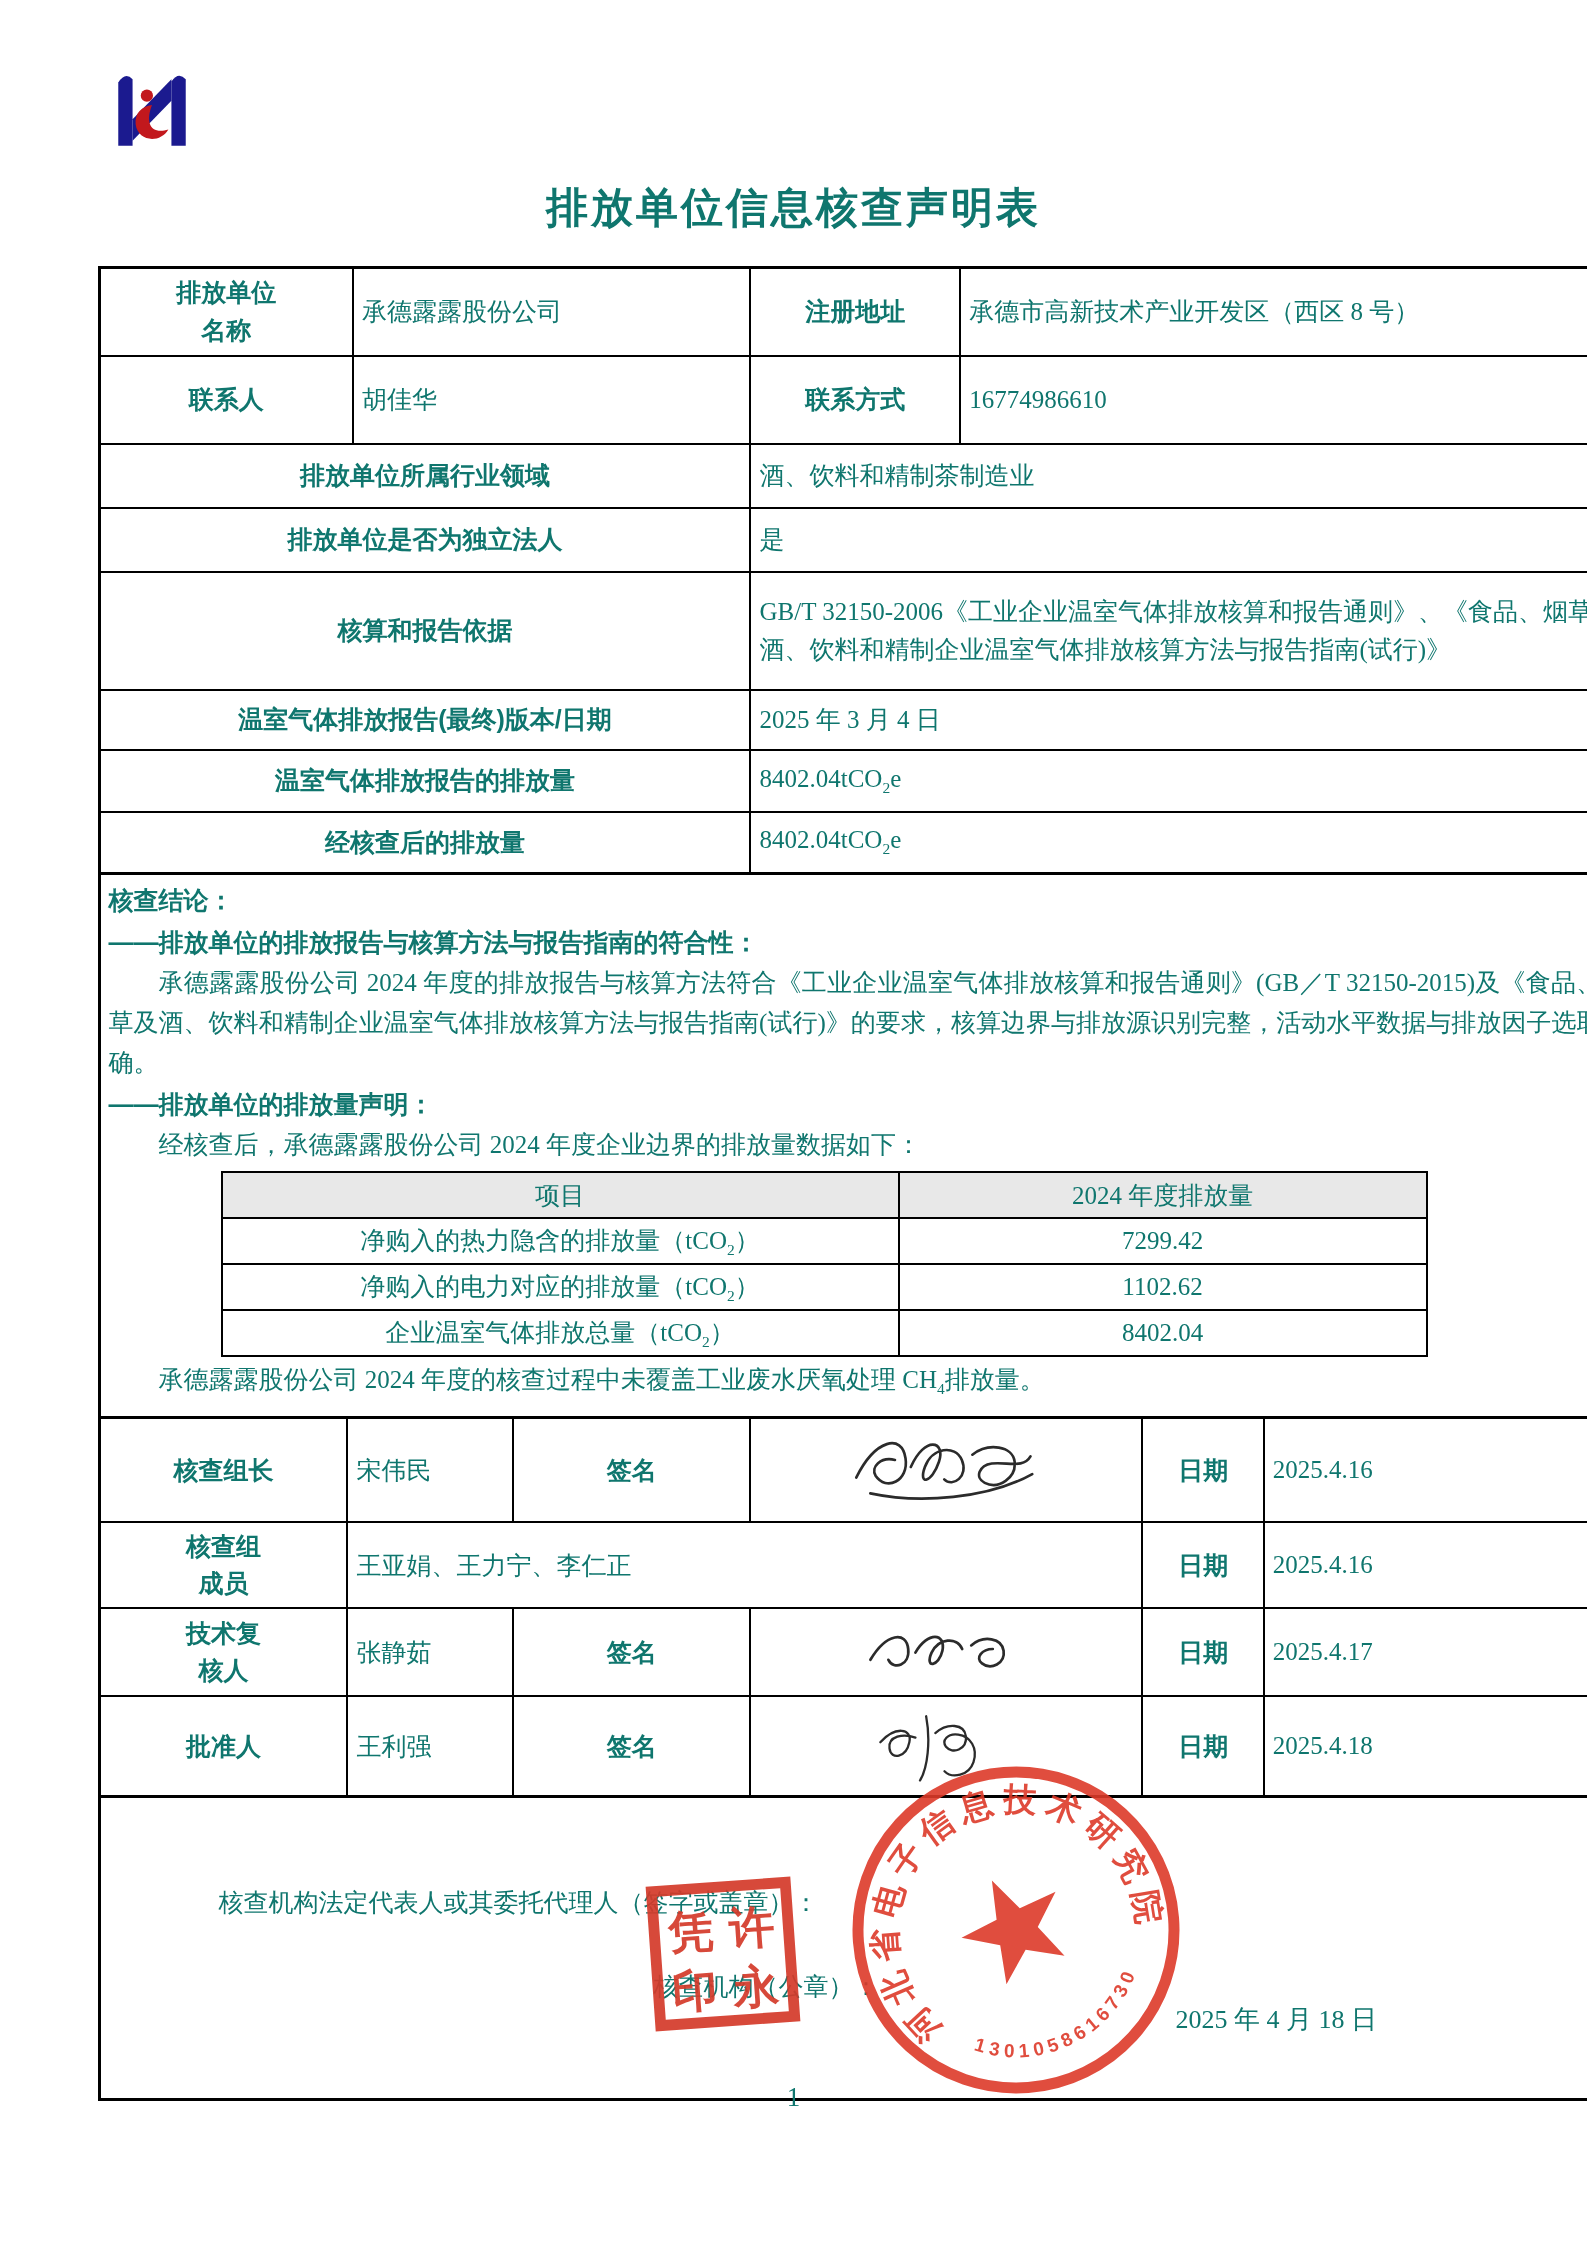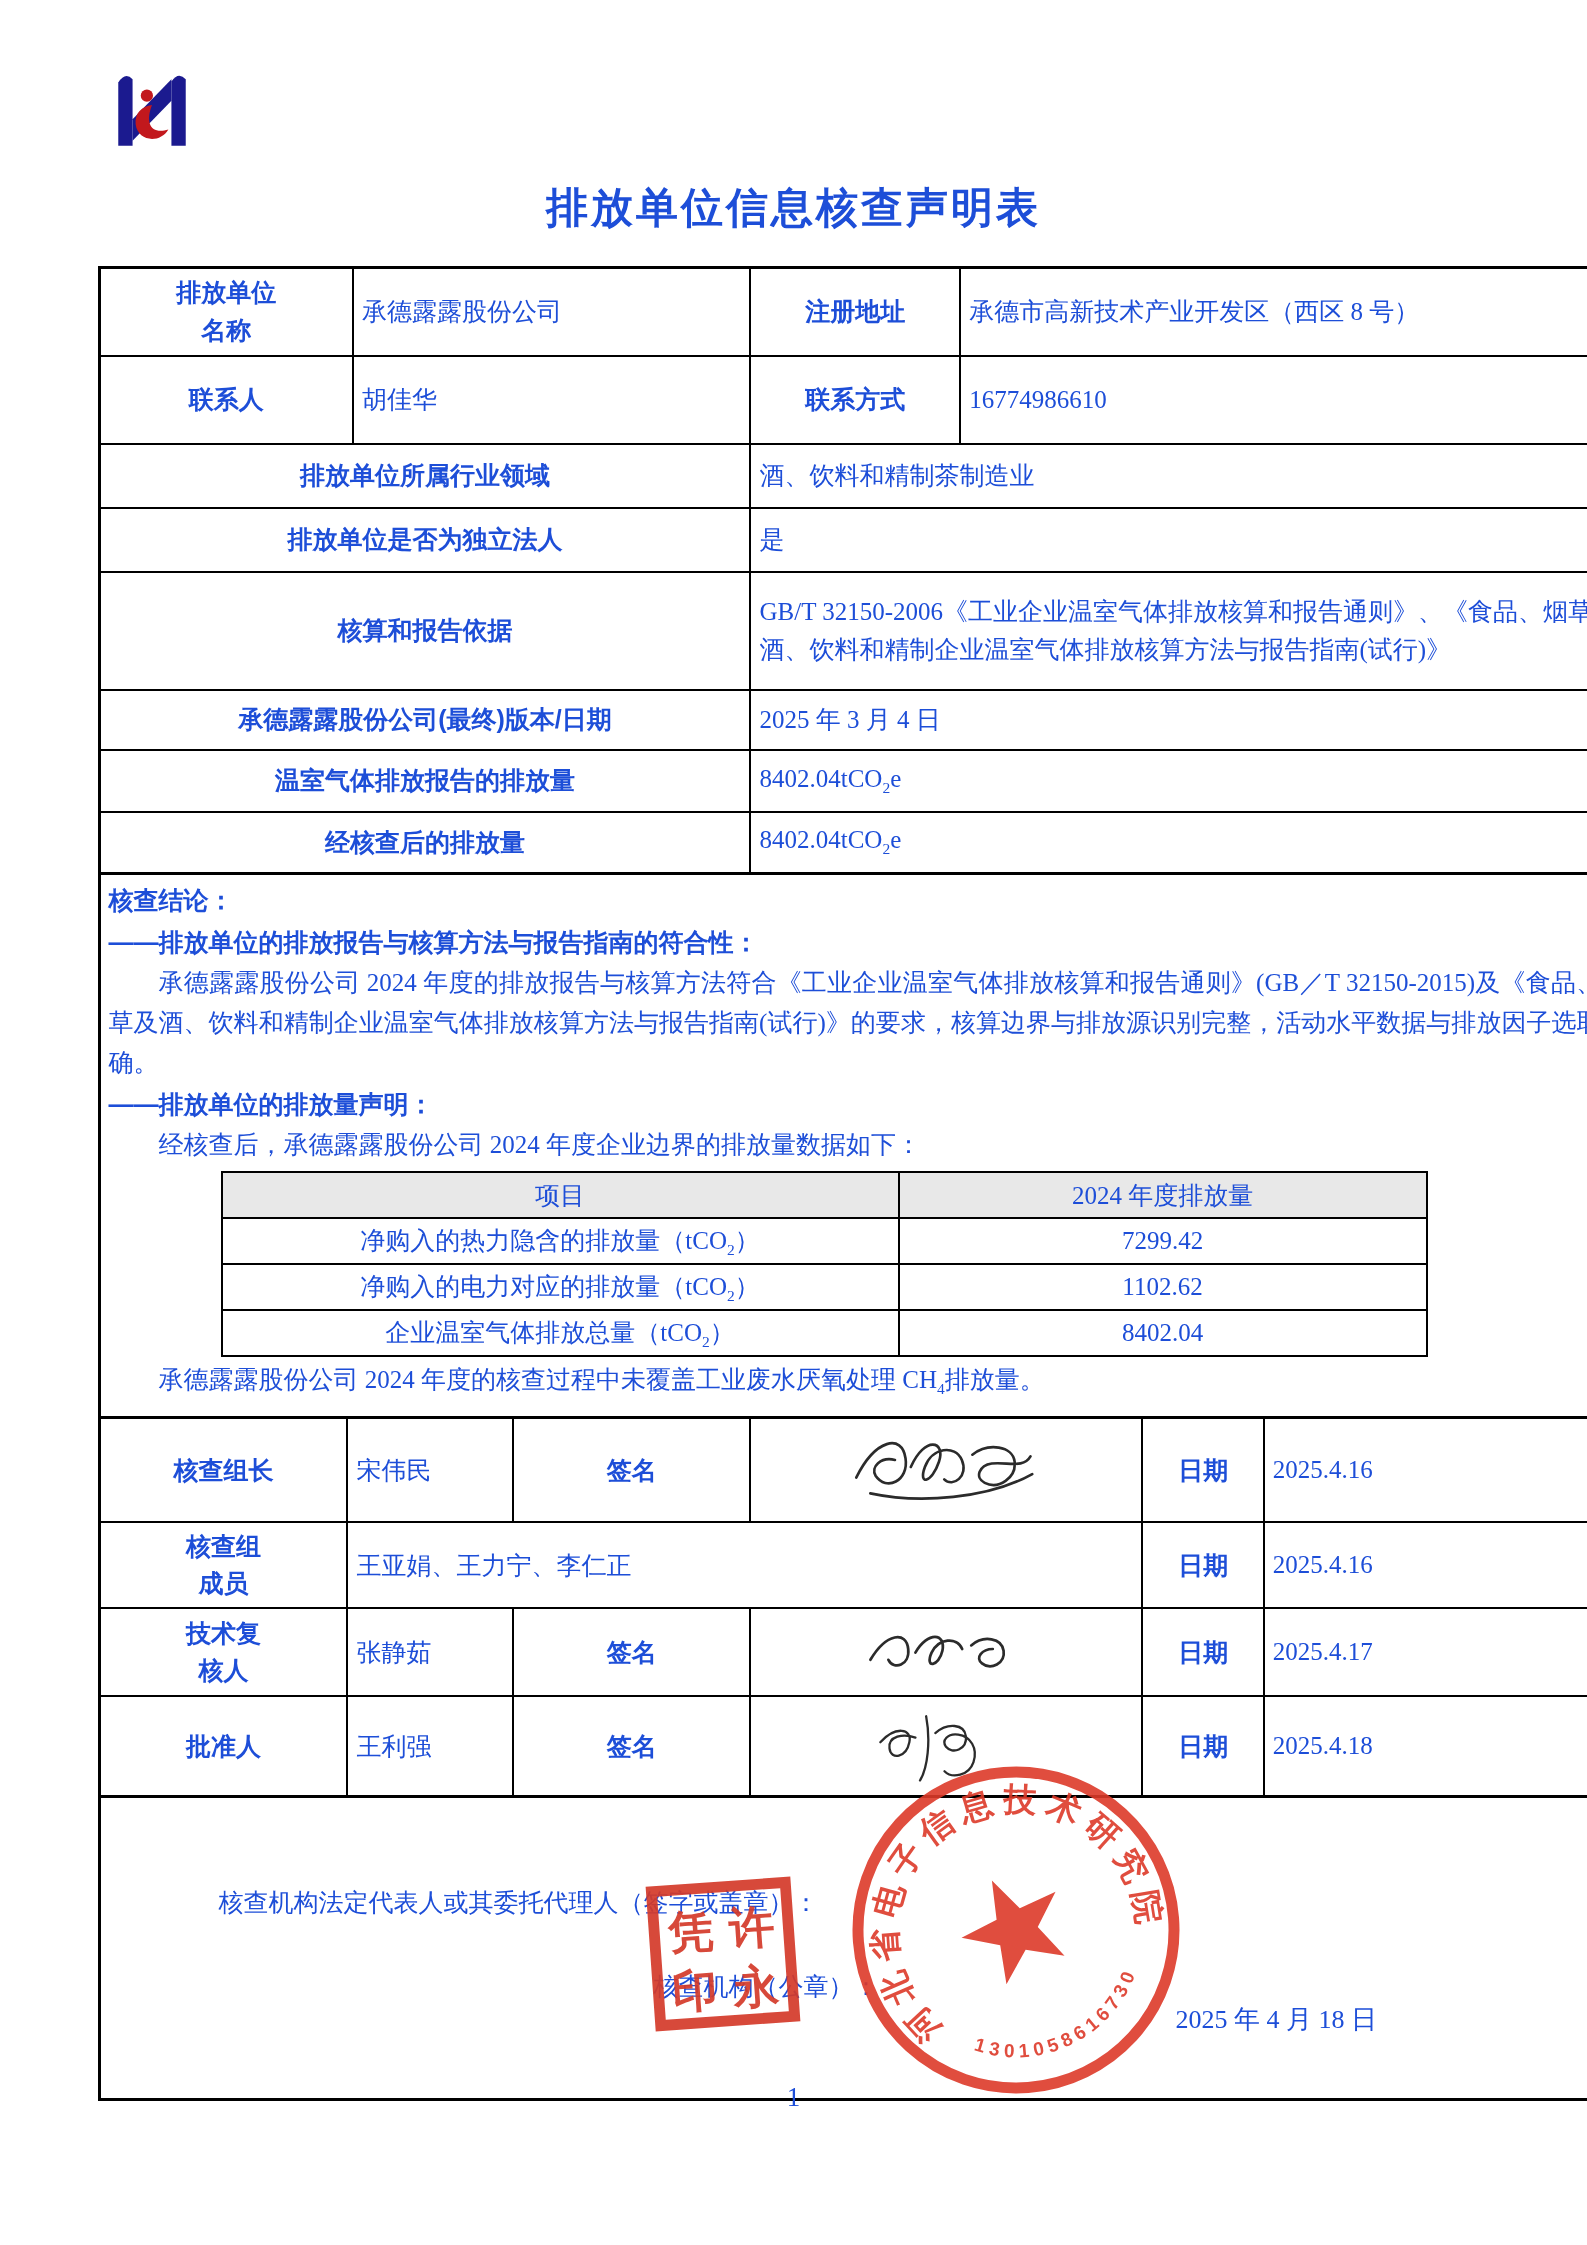--- a/index.html
+++ b/index.html
@@ -3,21 +3,21 @@
 <meta charset="utf-8">
 <style>
   html,body { margin:0; padding:0; background:#9a9a9a; }
   .page {
     position: relative;
     width: 1587px; height: 2245px;
     background: #ffffff;
     margin: 0 auto;
     overflow: hidden;
     font-family: "Liberation Serif", "DejaVu Serif", serif;
-    color: #1d4ed8;
+    color: #0f766e;
   }
   .logo { position: absolute; left: 106px; top: 66px; width: 92px; height: 86px; }
   .doc-title {
     margin: 0; padding-top: 180px; padding-bottom: 30px;
     text-align: center;
     font-family: "Liberation Serif", "DejaVu Serif", serif;
     font-size: 42px; font-weight: bold; letter-spacing: 3px;
   }
   .content { width: 1392px; margin: 0 auto; }
   table.tbl { border-collapse: collapse; table-layout: fixed; width: 1540px;
@@ -108,21 +108,21 @@
       </tr>
       <tr class="hA4">
         <td class="lab" colspan="2">排放单位是否为独立法人</td>
         <td class="val" colspan="2">是</td>
       </tr>
       <tr class="hA5">
         <td class="lab" colspan="2">核算和报告依据</td>
         <td class="val multival" colspan="2">GB/T 32150-2006《工业企业温室气体排放核算和报告通则》、《食品、烟草及酒、饮料和精制企业温室气体排放核算方法与报告指南(试行)》</td>
       </tr>
       <tr class="hA6">
-        <td class="lab" colspan="2">承德露露股份公司(最终)版本/日期</td>
+        <td class="lab" colspan="2">温室气体排放报告(最终)版本/日期</td>
         <td class="val" colspan="2">2025 年 3 月 4 日</td>
       </tr>
       <tr class="hA7">
         <td class="lab" colspan="2">温室气体排放报告的排放量</td>
         <td class="val" colspan="2"><span>8402.04tCO</span><sub>2</sub><span>e</span></td>
       </tr>
       <tr class="hA8">
         <td class="lab" colspan="2">经核查后的排放量</td>
         <td class="val" colspan="2"><span>8402.04tCO</span><sub>2</sub><span>e</span></td>
       </tr>

